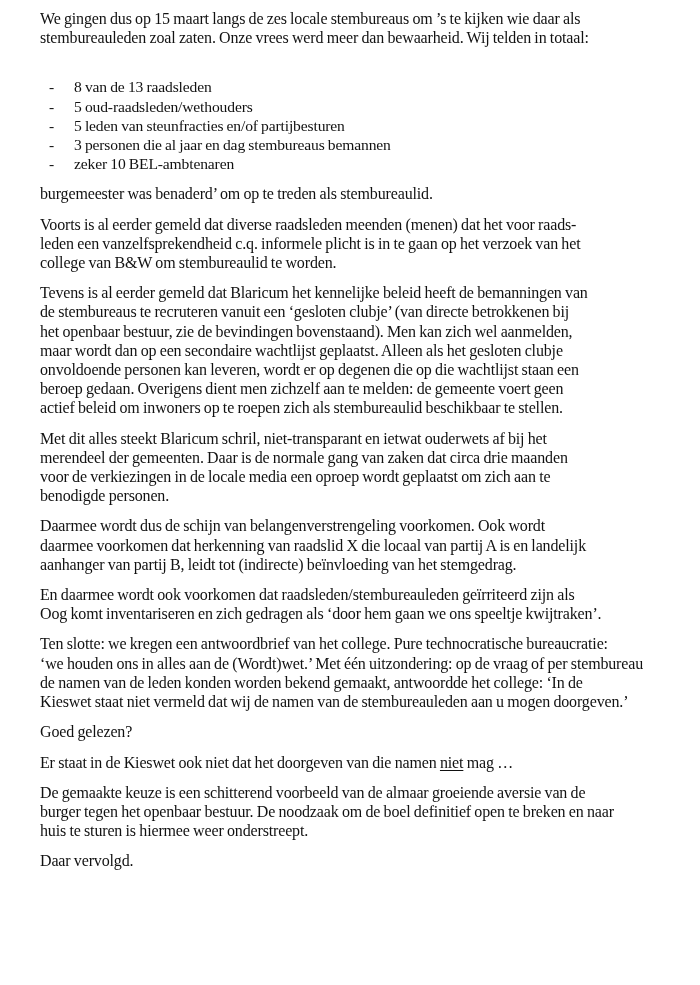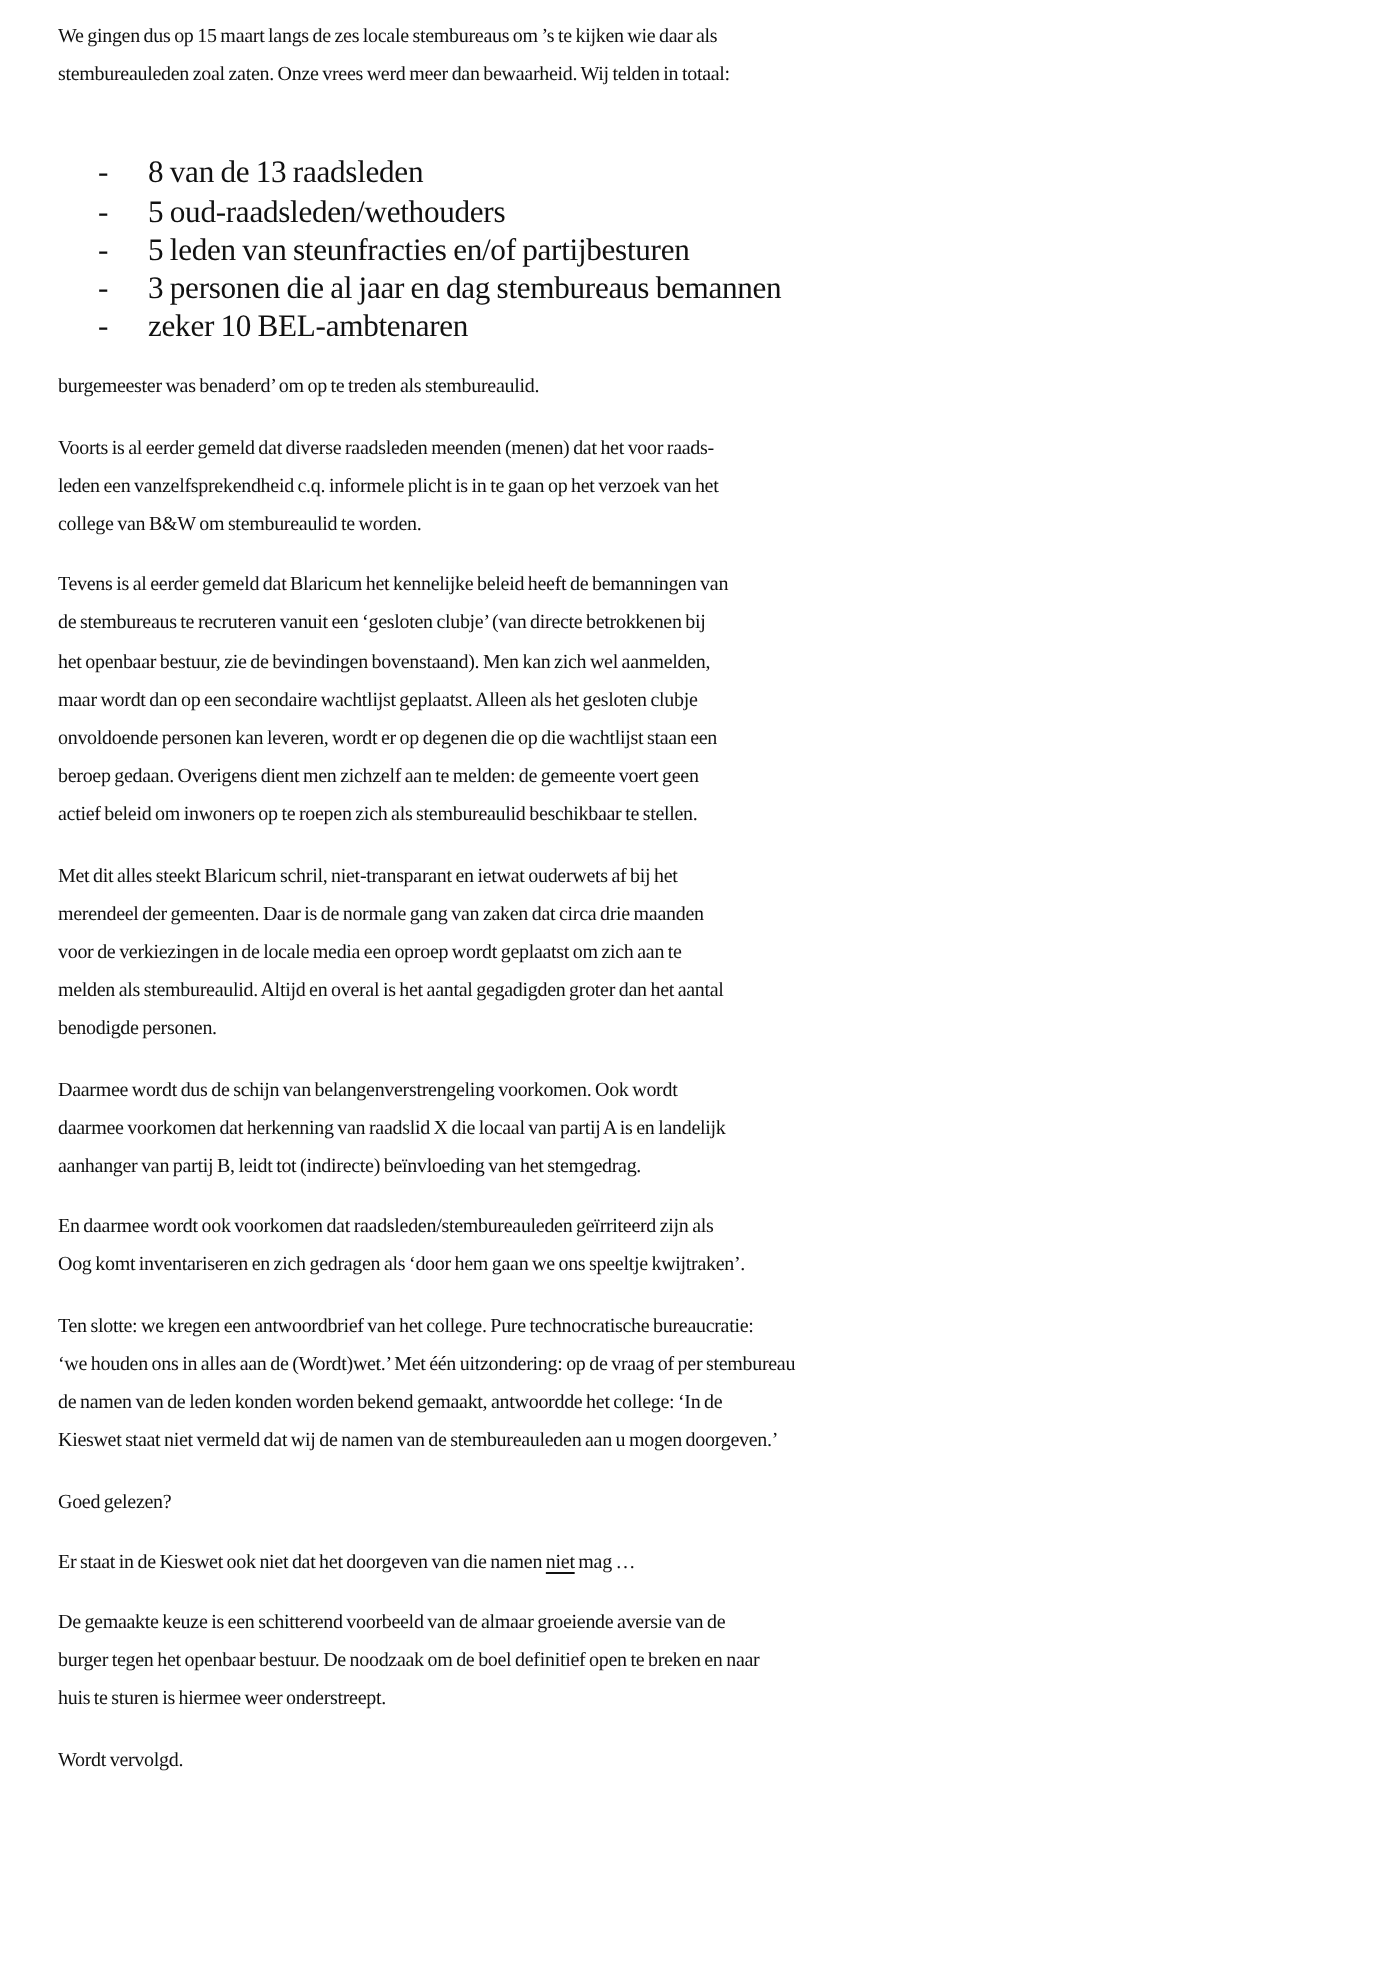--- a/index.html
+++ b/index.html
@@ -3,22 +3,22 @@
 <meta charset="utf-8">
 <style>
   html, body { margin: 0; padding: 0; background: #ffffff; }
   body {
     width: 700px; height: 985px; overflow: hidden;
     font-family: "Liberation Serif", "DejaVu Serif", serif;
     color: #111111;
   }
   .page { position: relative; padding: 9px 10px 0 25px; }
   p {
-    margin: 0 0 11px 4px;
-    font-size: 10px;
+    margin: 0 0 11px 15px;
+    font-size: 16px;
     line-height: 19.2px;
     letter-spacing: -0.15px;
     word-spacing: -0.5px;
   }
   p .line { display: block; white-space: nowrap; }
   ul.bullets { list-style: none; margin: 0 0 11px 0; padding: 0; }
   ul.bullets li {
     position: relative; padding-left: 49px;
     font-size: 15.6px; line-height: 19.2px; letter-spacing: -0.15px; word-spacing: -0.5px;
     white-space: nowrap;
@@ -66,21 +66,20 @@
     <span class="line">maar wordt dan op een secondaire wachtlijst geplaatst. Alleen als het gesloten clubje</span>
     <span class="line">onvoldoende personen kan leveren, wordt er op degenen die op die wachtlijst staan een</span>
     <span class="line">beroep gedaan. Overigens dient men zichzelf aan te melden: de gemeente voert geen</span>
     <span class="line">actief beleid om inwoners op te roepen zich als stembureaulid beschikbaar te stellen.</span>
   </p>
 
   <p>
     <span class="line">Met dit alles steekt Blaricum schril, niet-transparant en ietwat ouderwets af bij het</span>
     <span class="line">merendeel der gemeenten. Daar is de normale gang van zaken dat circa drie maanden</span>
     <span class="line">voor de verkiezingen in de locale media een oproep wordt geplaatst om zich aan te</span>
-    <span class="line">melden als stembureaulid. Altijd en overal is het aantal gegadigden groter dan het aantal</span>
     <span class="line">benodigde personen.</span>
   </p>
 
   <p>
     <span class="line">Daarmee wordt dus de schijn van belangenverstrengeling voorkomen. Ook wordt</span>
     <span class="line">daarmee voorkomen dat herkenning van raadslid X die locaal van partij A is en landelijk</span>
     <span class="line">aanhanger van partij B, leidt tot (indirecte) beïnvloeding van het stemgedrag.</span>
   </p>
 
   <p>
@@ -103,16 +102,16 @@
     <span class="line"><span>Er staat in de Kieswet ook niet dat het doorgeven van die namen </span><u>niet</u><span> mag …</span></span>
   </p>
 
   <p>
     <span class="line">De gemaakte keuze is een schitterend voorbeeld van de almaar groeiende aversie van de</span>
     <span class="line">burger tegen het openbaar bestuur. De noodzaak om de boel definitief open te breken en naar</span>
     <span class="line">huis te sturen is hiermee weer onderstreept.</span>
   </p>
 
   <p>
-    <span class="line">Wordt vervolgd.</span>
+    <span class="line">Daar vervolgd.</span>
   </p>
 
 </div>
 
 </body></html>

